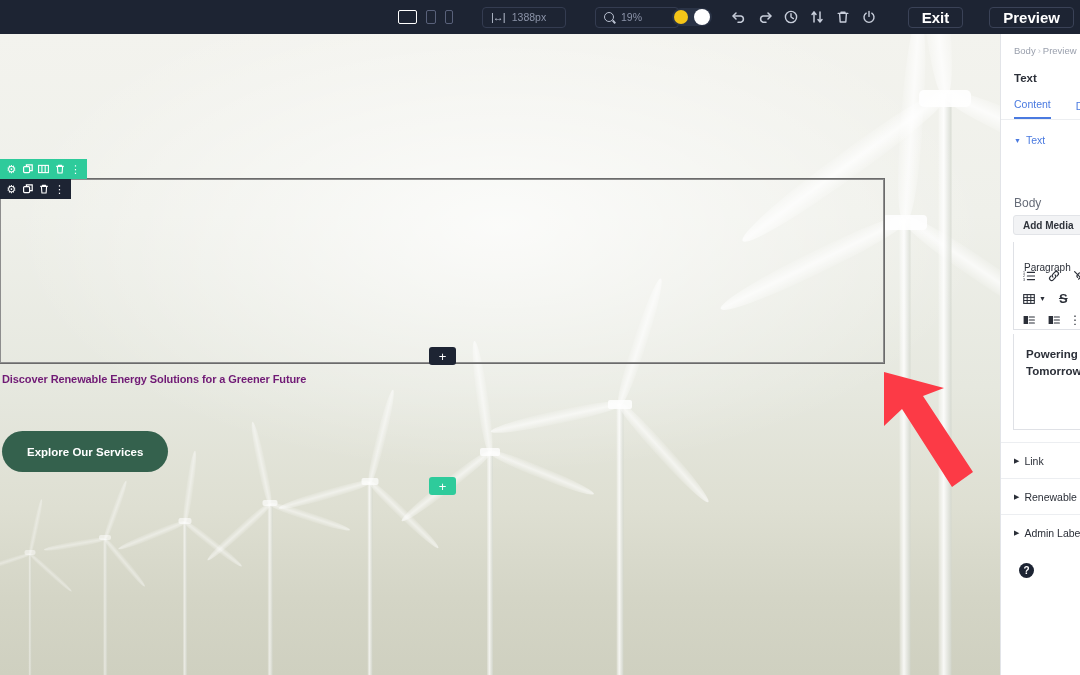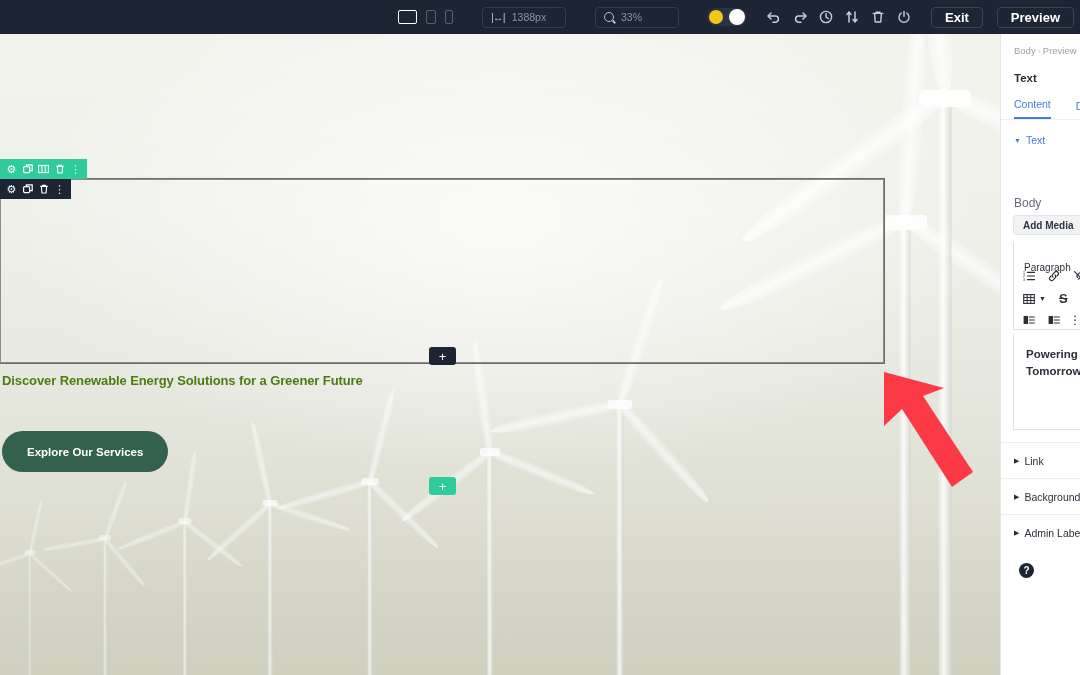--- a/index.html
+++ b/index.html
@@ -64,23 +64,23 @@
   .theme-knob {
     position: absolute; right: 2px; top: 1px; width: 16px; height: 16px;
     border-radius: 50%; background: #ffffff;
   }
   .tb-ico {
     width: 26px; height: 34px; display: flex; align-items: center; justify-content: center;
     color: #c7cdda; font-size: 14px; cursor: pointer;
   }
   .tb-btn {
     height: 21px; padding: 0 13px; border: 1px solid #3a4257; border-radius: 4px;
-    color: #ffffff; font-size: 13px; font-weight: 600;
+    color: #ffffff; font-size: 15px; font-weight: 600;
     display: flex; align-items: center; justify-content: center;
-    margin-left: 14px; cursor: pointer;
+    margin-left: 26px; cursor: pointer;
   }
 
   
   .canvas {
     position: absolute; top: 34px; left: 0; width: 1000px; height: 641px;
     overflow: hidden; background: #eceee8;
   }
   .photo { position: absolute; inset: 0; }
   .sky {
     position: absolute; inset: 0;
@@ -111,21 +111,21 @@
 
   
   .hero { position: absolute; inset: 0; }
   .hero-h1 {
     position: absolute; left: 2px; top: 150px; width: 870px;
     font-size: 66px; line-height: 0.98; font-weight: 700;
     color: #373737; letter-spacing: -1.2px;
   }
   .hero-sub {
     position: absolute; left: 2px; top: 339px;
-    font-size: 13px; font-weight: 700; color: #4d7c0f; letter-spacing: -0.1px;
+    font-size: 11px; font-weight: 700; color: #701a75; letter-spacing: -0.1px;
   }
   .cta {
     position: absolute; left: 2px; top: 397px;
     height: 41px; padding: 12px 25px; border-radius: 21px;
     background: #34614d; color: #ffffff;
     font-size: 11.5px; font-weight: 700;
     display: flex; align-items: center; justify-content: center;
     cursor: pointer;
   }
 
@@ -269,21 +269,21 @@
           </span>
       </div>
 
       <div class="tb-field w">
         <span class="ico-arrows">|↔|</span>
         <span>1388px</span>
       </div>
 
       <div class="tb-field z">
         <span class="ico-mag"></span>
-        <span>33%</span>
+        <span>19%</span>
       </div>
     </div>
 
     <div class="tb-right">
       <div class="theme-toggle">
         <span class="theme-sun"></span>
         <span class="theme-knob"></span>
       </div>
 
       <span class="tb-ico">
@@ -536,21 +536,21 @@
       <div class="sb-ta-text">Powering
 Tomorrow</div>
     </div>
 
     <div class="sb-row link">
       <span class="tri">▶</span>
       <span>Link</span>
     </div>
     <div class="sb-row bg">
       <span class="tri">▶</span>
-      <span>Background</span>
+      <span>Renewable</span>
     </div>
     <div class="sb-row adm">
       <span class="tri">▶</span>
       <span>Admin Label</span>
     </div>
 
     <div class="sb-help">?</div>
   </div>
 
 </div>

